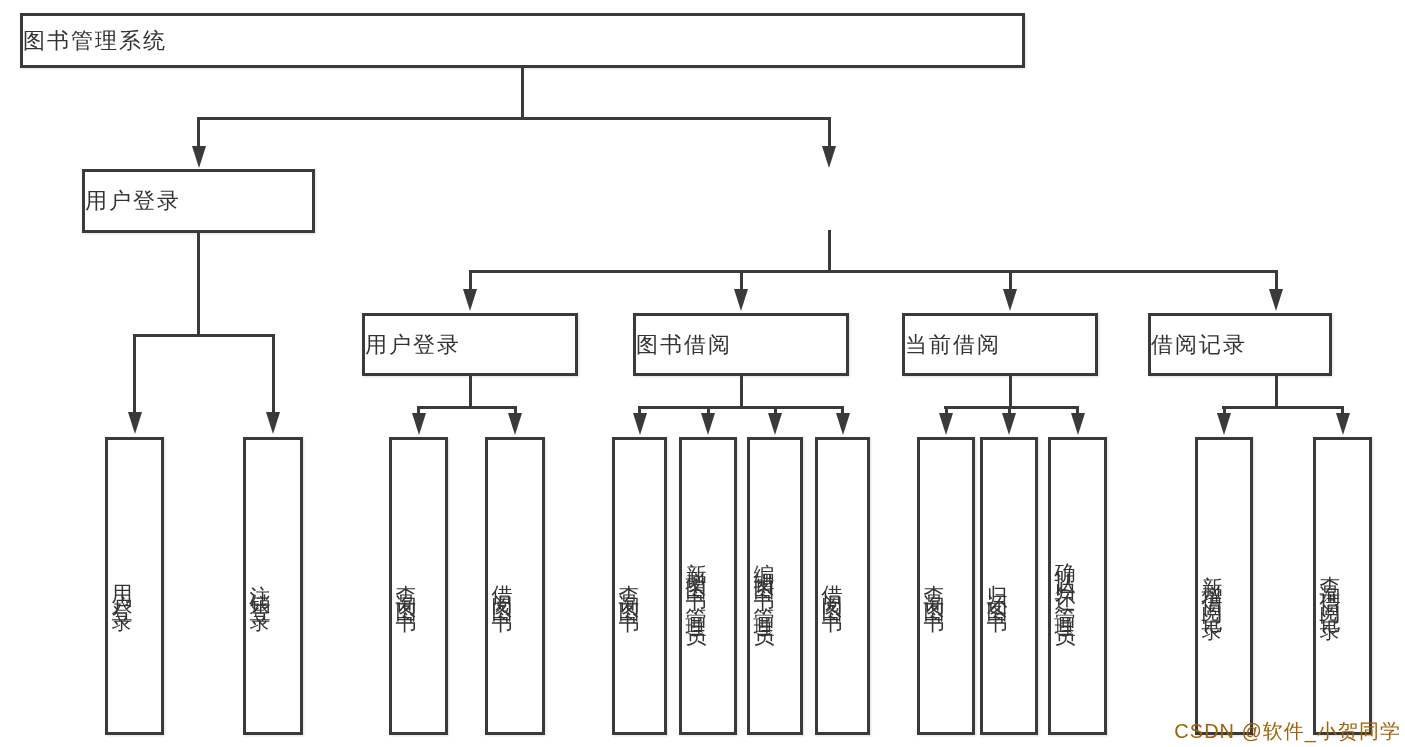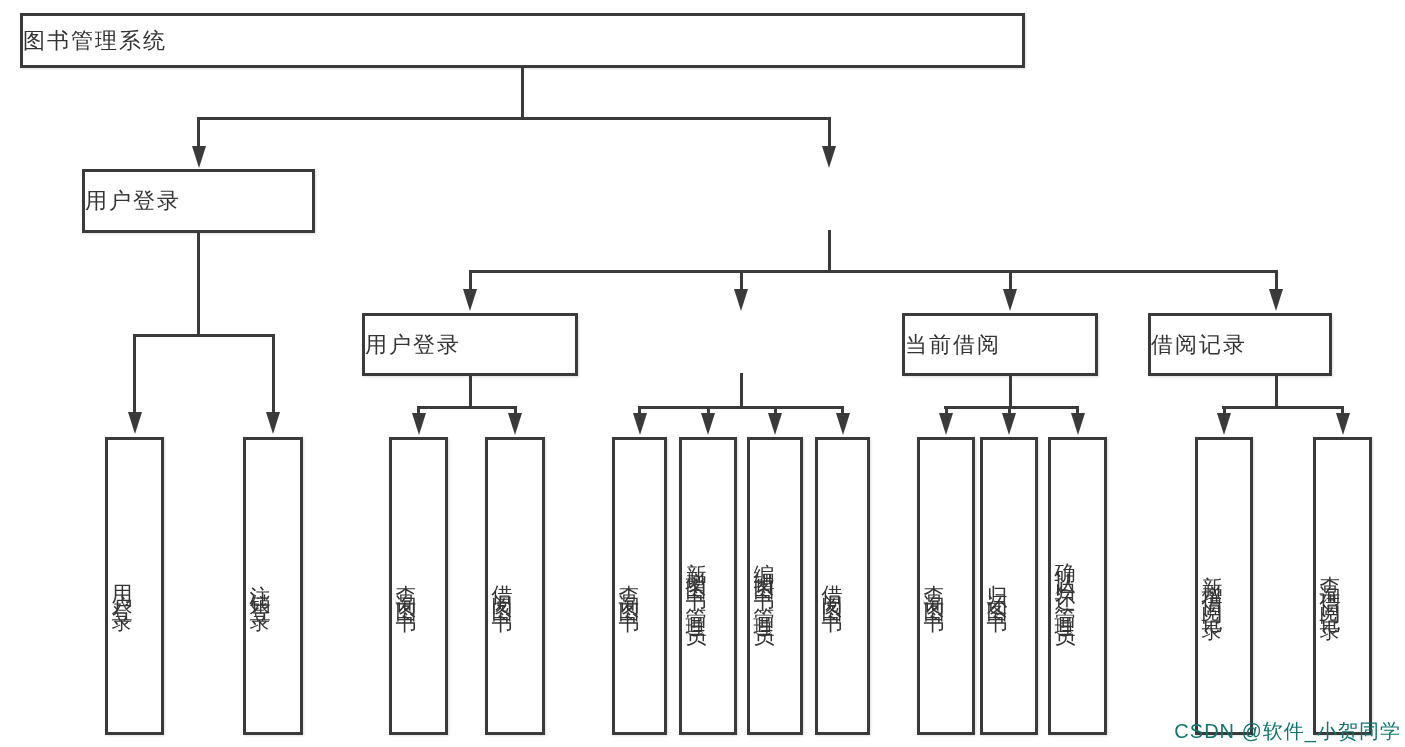--- a/index.html
+++ b/index.html
@@ -46,40 +46,43 @@
     border-left: 7px solid transparent;
     border-right: 7px solid transparent;
     border-top: 22px solid #3a3a3a;
   }
   .watermark {
     position: absolute;
     right: 4px;
     bottom: 2px;
     font-size: 20px;
     letter-spacing: 1px;
-    color: #0f766e;
+    color: #a16207;
     z-index: 10;
     white-space: nowrap;
   }
 </style>
 </head>
 <body>
 
 <div class="canvas">
 
   <div class="node hbox" style="left:20px;top:13px;width:1005px;height:55px">
     <span>图书管理系统</span>
   </div>
 
   <div class="node hbox" style="left:82px;top:169px;width:233px;height:64px">
     <span>用户登录</span>
   </div>
 
   <div class="node hbox" style="left:362px;top:313px;width:216px;height:63px">
     <span>用户登录</span>
+  </div>
+  <div class="node hbox" style="left:633px;top:313px;width:216px;height:63px">
+    <span>图书借阅</span>
   </div>
   <div class="node hbox" style="left:902px;top:313px;width:196px;height:63px">
     <span>当前借阅</span>
   </div>
   <div class="node hbox" style="left:1148px;top:313px;width:184px;height:63px">
     <span>借阅记录</span>
   </div>
 
   <div class="node vbox" style="left:105px;top:437px;width:59px;height:298px">
     <span>用户登录</span>

